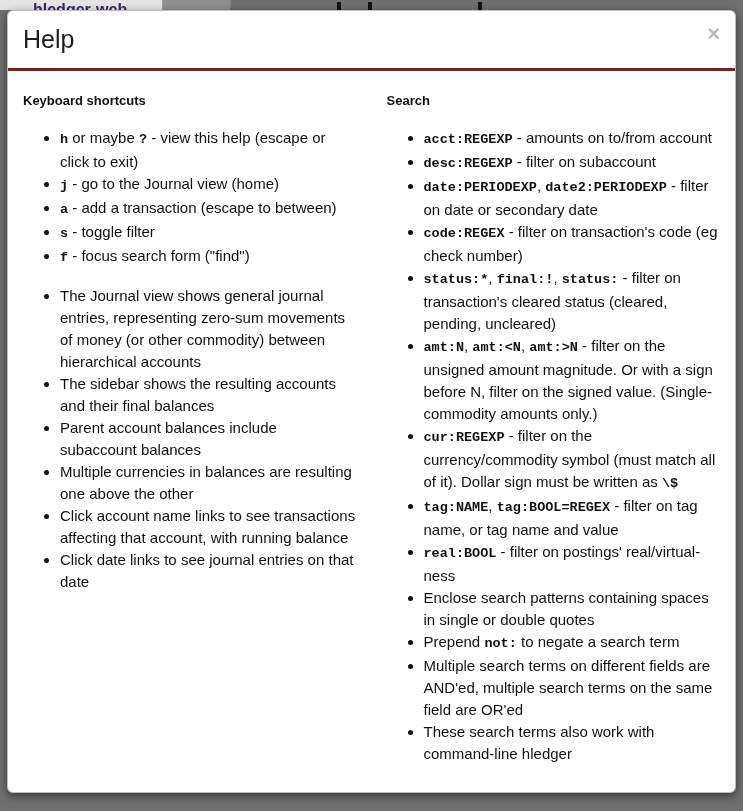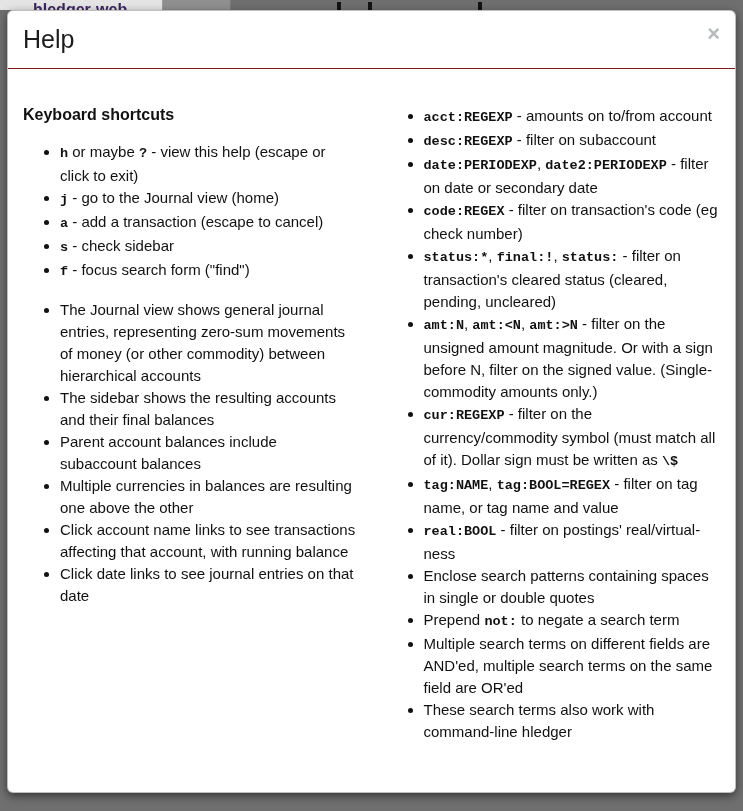--- a/index.html
+++ b/index.html
@@ -21,32 +21,32 @@
   .frag-1 { left:337px; } .frag-2 { left:368px; } .frag-3 { left:478px; }
 
   
   .modal {
     position:absolute; left:7px; top:10px; width:729px; height:783px;
     box-sizing:border-box; background:#ffffff; border-radius:6px;
     border:1px solid rgba(0,0,0,0.25);
     box-shadow:0 3px 9px rgba(0,0,0,0.5);
     z-index:5; overflow:hidden;
   }
-  .modal-header { position:relative; padding:13px 15px 14px; border-bottom:1px solid #7f1d1d; }
+  .modal-header { position:relative; padding:13px 15px 14px; border-bottom:3px solid #7f1d1d; }
   .modal-title  { margin:0; font-size:25px; font-weight:normal; color:#1c1c1c; line-height:30px; }
   .close-button {
     position:absolute; top:12px; right:15px; background:none; border:0; padding:0;
     font-family:inherit; font-size:22px; font-weight:bold; line-height:1;
     color:#b6bbbe; cursor:pointer;
   }
   .modal-body { padding:20px 0 0; }
   .row { display:flex; align-items:flex-start; }
   .col { width:50%; box-sizing:border-box; padding:0 15px; }
 
-  .section-heading { font-size:16px; font-weight:bold; color:#111; margin:16px 0 15px; line-height:20px; }
+  .section-heading { font-size:13px; font-weight:bold; color:#111; margin:0 0 15px; line-height:20px; }
   .bullet-list + .section-heading { margin-top:10px; }
   .bullet-list { margin:16px 0 10px; padding:0 0 0 37px; list-style:disc; }
   .bullet-list li { font-size:15px; line-height:22px; color:#111; }
   code {
     font-family:"Liberation Mono","DejaVu Sans Mono",monospace;
     font-weight:bold; font-size:13.5px; color:#111;
   }
 </style>
 </head>
 <body>
@@ -69,34 +69,35 @@
     <h1 class="modal-title">Help</h1>
     <button class="close-button">×</button>
   </div>
   <div class="modal-body">
     <div class="row">
       <div class="col">
           <h3 class="section-heading">Keyboard shortcuts</h3>
           <ul class="bullet-list">
             <li><code>h</code><span> or maybe </span><code>?</code><span> - view this help (escape or click to exit)</span></li>
             <li><code>j</code><span> - go to the Journal view (home)</span></li>
-            <li><code>a</code><span> - add a transaction (escape to cancel)</span></li>
-            <li><code>s</code><span> - check sidebar</span></li>
+            <li><code>a</code><span> - add a transaction (escape to between)</span></li>
+            <li><code>s</code><span> - toggle filter</span></li>
             <li><code>f</code><span> - focus search form ("find")</span></li>
           </ul>
           <ul class="bullet-list">
             <li><span>The Journal view shows general journal entries, representing zero-sum movements of money (or other commodity) between hierarchical accounts</span></li>
             <li><span>The sidebar shows the resulting accounts and their final balances</span></li>
             <li><span>Parent account balances include subaccount balances</span></li>
             <li><span>Multiple currencies in balances are resulting one above the other</span></li>
             <li><span>Click account name links to see transactions affecting that account, with running balance</span></li>
             <li><span>Click date links to see journal entries on that date</span></li>
           </ul>
         </div>
       <div class="col">
+          <h3 class="section-heading">Search</h3>
           <ul class="bullet-list">
             <li><code>acct:REGEXP</code><span> - amounts on to/from account</span></li>
             <li><code>desc:REGEXP</code><span> - filter on subaccount</span></li>
             <li><code>date:PERIODEXP</code><span>, </span><code>date2:PERIODEXP</code><span> - filter on date or secondary date</span></li>
             <li><code>code:REGEX</code><span> - filter on transaction's code (eg check number)</span></li>
             <li><code>status:*</code><span>, </span><code>final:!</code><span>, </span><code>status:</code><span> - filter on transaction's cleared status (cleared, pending, uncleared)</span></li>
             <li><code>amt:N</code><span>, </span><code>amt:&lt;N</code><span>, </span><code>amt:&gt;N</code><span> - filter on the unsigned amount magnitude. Or with a sign before N, filter on the signed value. (Single-commodity amounts only.)</span></li>
             <li><code>cur:REGEXP</code><span> - filter on the currency/commodity symbol (must match all of it). Dollar sign must be written as </span><code>\$</code></li>
             <li><code>tag:NAME</code><span>, </span><code>tag:BOOL=REGEX</code><span> - filter on tag name, or tag name and value</span></li>
             <li><code>real:BOOL</code><span> - filter on postings' real/virtual-ness</span></li>

